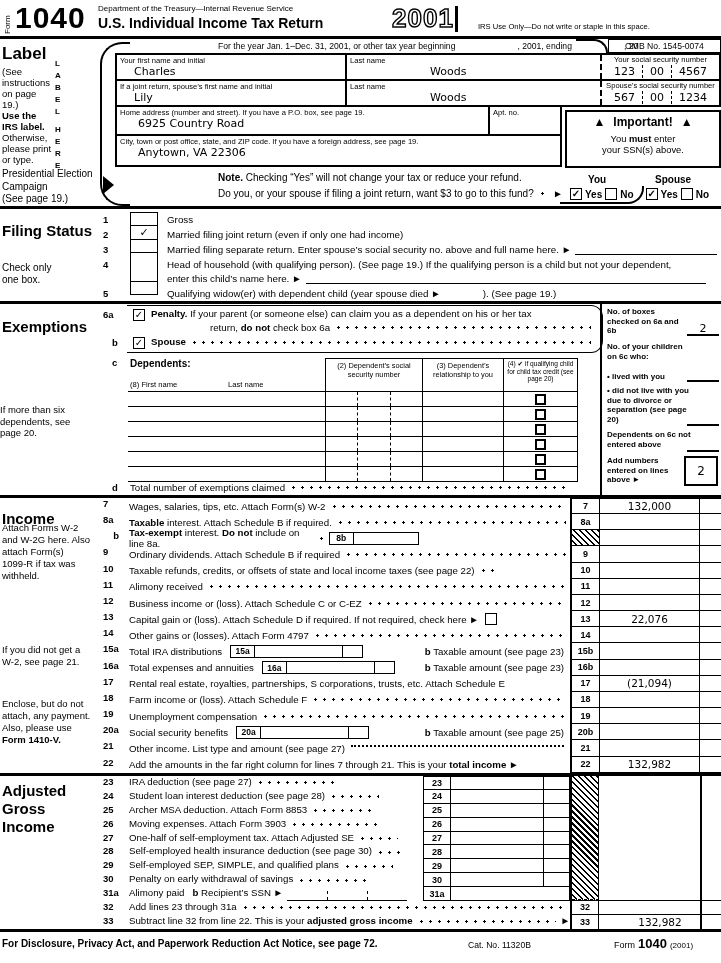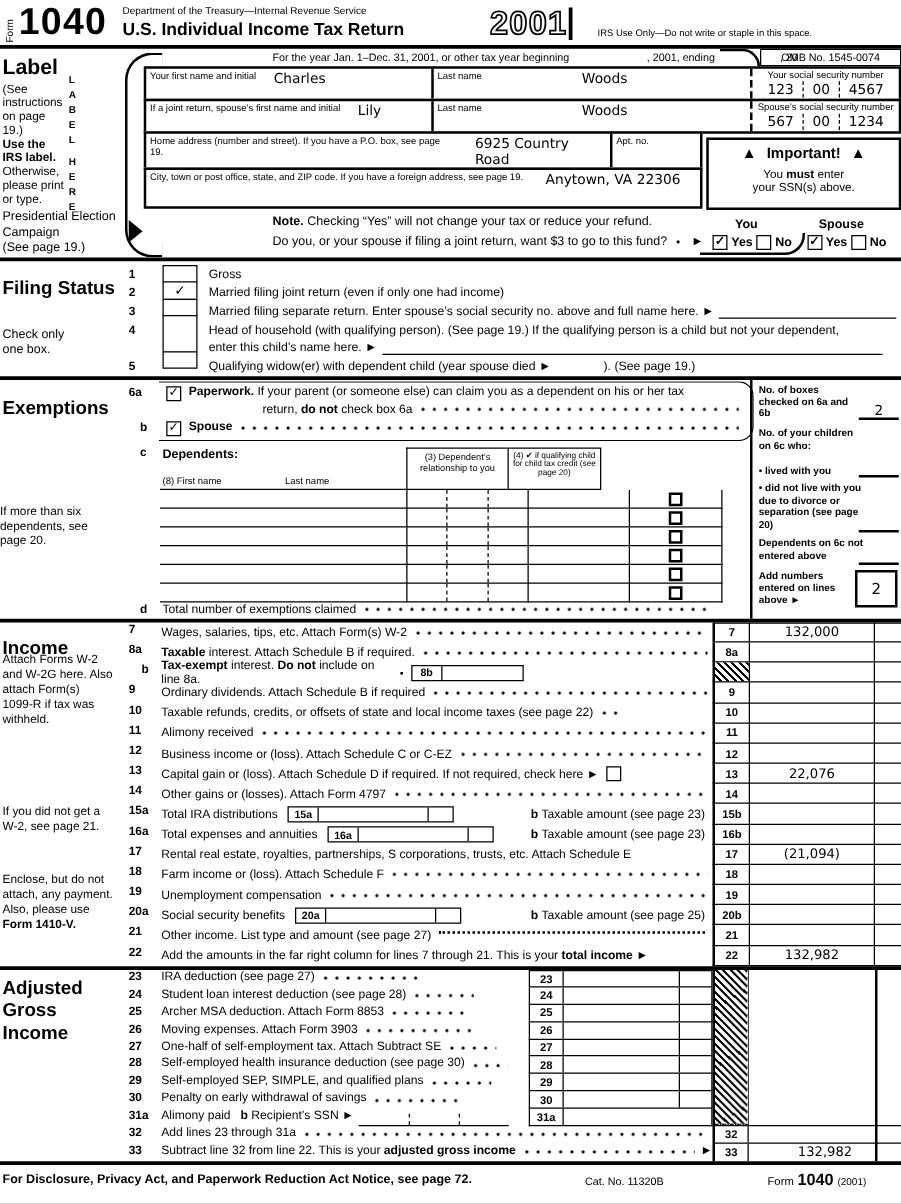--- a/index.html
+++ b/index.html
@@ -14,21 +14,21 @@
       justify-content:center;font-size:10px;line-height:1;flex:none;background:#fff}
   .dt{flex:1;min-width:8px;height:9px;margin:0 4px;align-self:center;
       background:radial-gradient(circle,#000 1.1px,transparent 1.3px) left 55%/9px 9px repeat-x}
   .hatch{background:repeating-linear-gradient(45deg,#fff 0 2.5px,#000 2.5px 4.2px)}
   .lbl{font-size:7.6px}
   
   .formvert{writing-mode:vertical-rl;transform:rotate(180deg);font-size:8px}
   .y2001{font-size:26px;font-weight:bold;color:#fff;-webkit-text-stroke:1.4px #000;letter-spacing:1px}
   
   .fbox{position:absolute;border:2px solid #000;background:#fff;display:flex}
-  .fcell{padding:1px 3px;display:flex;flex-direction:row}
+  .fcell{padding:1px 3px;display:flex;flex-direction:column}
   .ssncell{border-left:2px dashed #000;display:flex;flex-direction:column;align-items:center}
   .ssnrow{display:flex;align-items:center;margin-top:1px}
   .ssnrow span{padding:0 7px}
   .ssnmid{border-left:1.6px dashed #000;border-right:1.6px dashed #000}
   
   .frow{position:absolute;left:0;display:flex;width:721px;padding-left:103px;font-size:9.8px;align-items:flex-start}
   .ln{width:26px;font-weight:bold;font-size:9.5px;flex:none}
   .cbcell{width:28px;border:1.6px solid #000;background:#fff;display:flex;align-items:center;justify-content:center;font-size:11px}
   .blankline{flex:1;border-bottom:1.6px solid #000;height:11px;margin:0 4px}
   
@@ -216,41 +216,42 @@
       <span style="width:42px"></span>
       <span>). (See page 19.)</span>
     </div>
   <div class="divider" style="top:301px;height:2.5px"></div>
 
   <div class="abs b" style="left:2px;top:318px;font-size:15px">Exemptions</div>
   <div class="abs" style="left:127px;top:305px;width:476px;height:48px;border:1.6px solid #000;border-left:none;border-radius:0 12px 12px 0"></div>
   <div class="abs b" style="left:103px;top:309px;font-size:9.5px">6a</div>
   <div class="abs" style="left:133px;top:308px;width:462px;font-size:9.7px;display:flex;align-items:flex-start">
     <span class="cb" style="margin:1px 6px 0 0">✓</span>
-    <span><span class="b">Paperwork.</span><span> If your parent (or someone else) can claim you as a dependent on his or her tax</span></span>
+    <span><span class="b">Penalty.</span><span> If your parent (or someone else) can claim you as a dependent on his or her tax</span></span>
   </div>
   <div class="abs" style="left:210px;top:322px;width:385px;font-size:9.7px;display:flex">
     <span><span>return, </span><span class="b">do not</span><span> check box 6a</span></span>
     <span class="dt"></span>
   </div>
   <div class="abs b" style="left:112px;top:337px;font-size:9.5px">b</div>
   <div class="abs" style="left:133px;top:336px;width:462px;font-size:9.7px;display:flex">
     <span class="cb" style="margin:1px 6px 0 0">✓</span>
     <span class="b">Spouse</span>
     <span class="dt"></span>
   </div>
   <div class="abs b" style="left:112px;top:357px;font-size:9.5px">c</div>
 
   <div class="abs" style="left:128px;top:358px;width:450px">
     <div style="display:flex;height:34px">
       <div style="width:197px;position:relative;border-bottom:1.6px solid #000">
         <span class="b" style="font-size:10px;position:absolute;left:2px;top:0">Dependents:</span>
         <span class="lbl" style="position:absolute;left:2px;bottom:2px">(8) First name</span>
         <span class="lbl" style="position:absolute;left:100px;bottom:2px">Last name</span>
       </div>
+      <div class="dh" style="width:97px;border-top:1.6px solid #000;font-size:7.4px;text-align:center;padding:2px 1px">(2) Dependent’s social security number</div>
       <div class="dh" style="width:81px;border-top:1.6px solid #000;font-size:7.4px;text-align:center;padding:2px 1px">(3) Dependent’s relationship to you</div>
       <div class="dh" style="width:75px;border-top:1.6px solid #000;border-right:1.6px solid #000;font-size:6.6px;text-align:center;padding:1px">(4) ✔ if qualifying child for child tax credit (see page 20)</div>
     </div>
 
     <div style="display:flex;height:15px">
         <div style="width:197px;border-bottom:1.6px solid #000"></div>
         <div class="dc" style="width:97px;display:flex">
           <span style="flex:1"></span>
           <span style="flex:1;border-left:1.6px dashed #000;border-right:1.6px dashed #000"></span>
           <span style="flex:1"></span>
@@ -580,21 +581,21 @@
         <span>Moving expenses. Attach Form 3903</span>
         <span class="dt" style="max-width:90px"></span>
         <span class="abox">
           <span class="al">26</span>
           <span style="flex:1"></span>
           <span class="ac"></span>
         </span>
       </div>
     <div class="arow">
         <span class="ln">27</span>
-        <span>One-half of self-employment tax. Attach Subtract SE</span>
+        <span>One-half of self-employment tax. Attach Adjusted SE</span>
         <span class="dt" style="max-width:40px"></span>
         <span class="abox">
           <span class="al">27</span>
           <span style="flex:1"></span>
           <span class="ac"></span>
         </span>
       </div>
     <div class="arow">
         <span class="ln">28</span>
         <span>Self-employed health insurance deduction (see page 30)</span>

